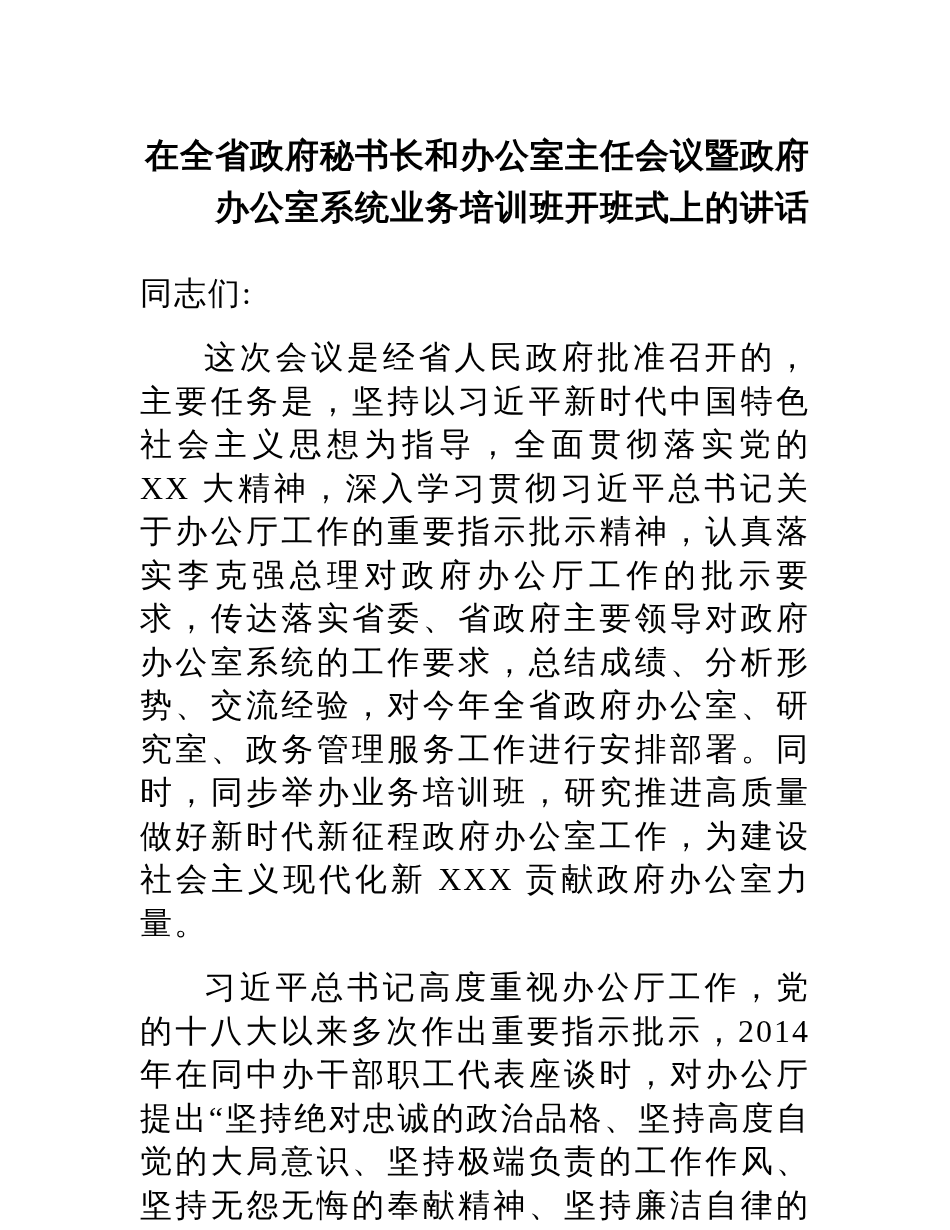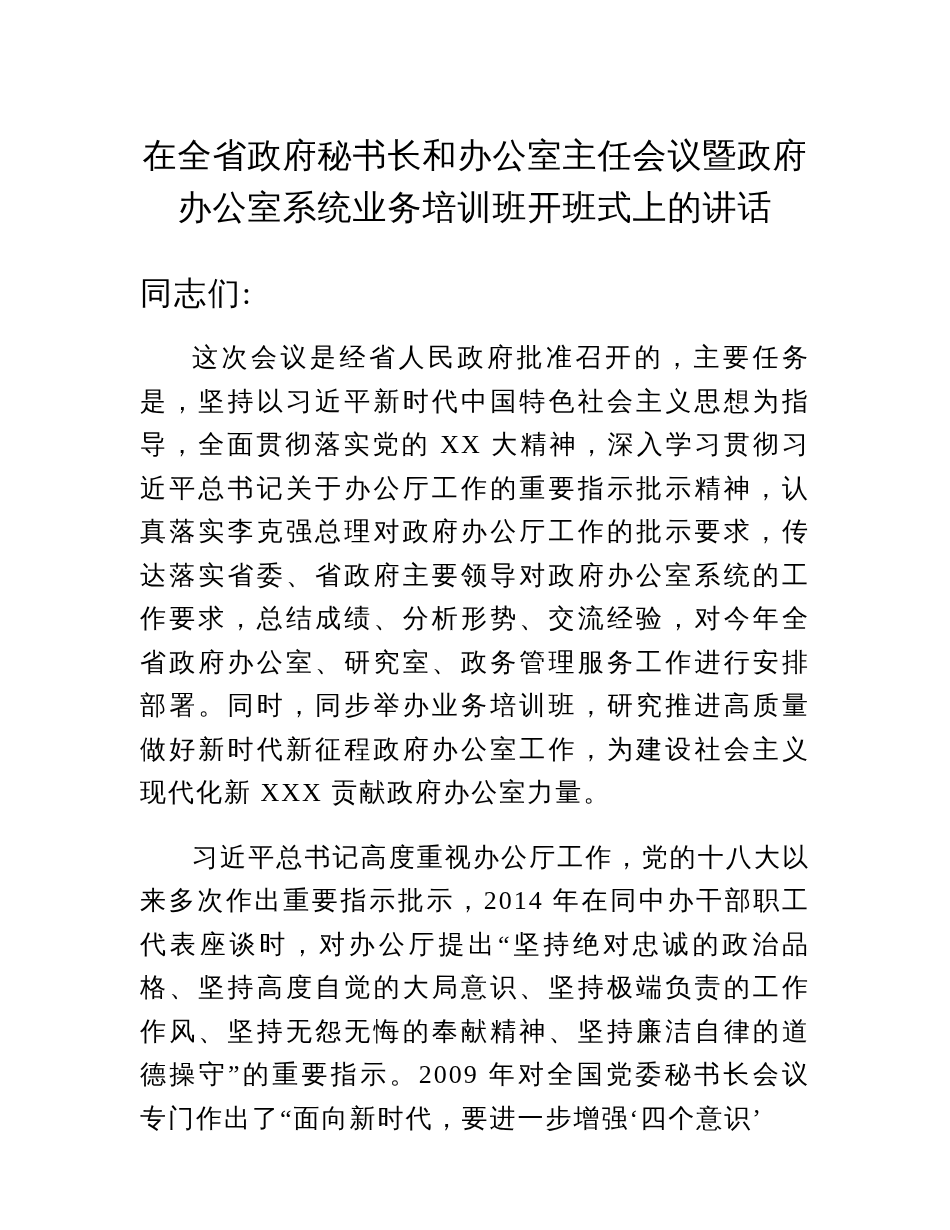--- a/index.html
+++ b/index.html
@@ -18,38 +18,38 @@
     font-family: "Liberation Serif", "DejaVu Serif", serif;
     overflow: hidden;
   }
 
   .content {
     padding: 130px 140px 0 140px; 
   }
 
   .doc-title {
     font-size: 34px;
-    font-weight: 400;
+    font-weight: 700;
     line-height: 52px;
-    text-align: center;
+    text-align: right;
     letter-spacing: 1px;
     font-family: "Liberation Serif", "DejaVu Serif", serif;
   }
 
   .greeting {
     margin-top: 38px;
     font-size: 32px;
     line-height: 43px;
     letter-spacing: 2px;
     text-align: left;
   }
 
   .para {
     margin-top: 21px;
-    font-size: 26px;
+    font-size: 32px;
     line-height: 43.5px;
     letter-spacing: 2px;
     text-align: justify;
     text-indent: 2em;
   }
 </style>
 </head>
 <body>
 
 <div class="page">

